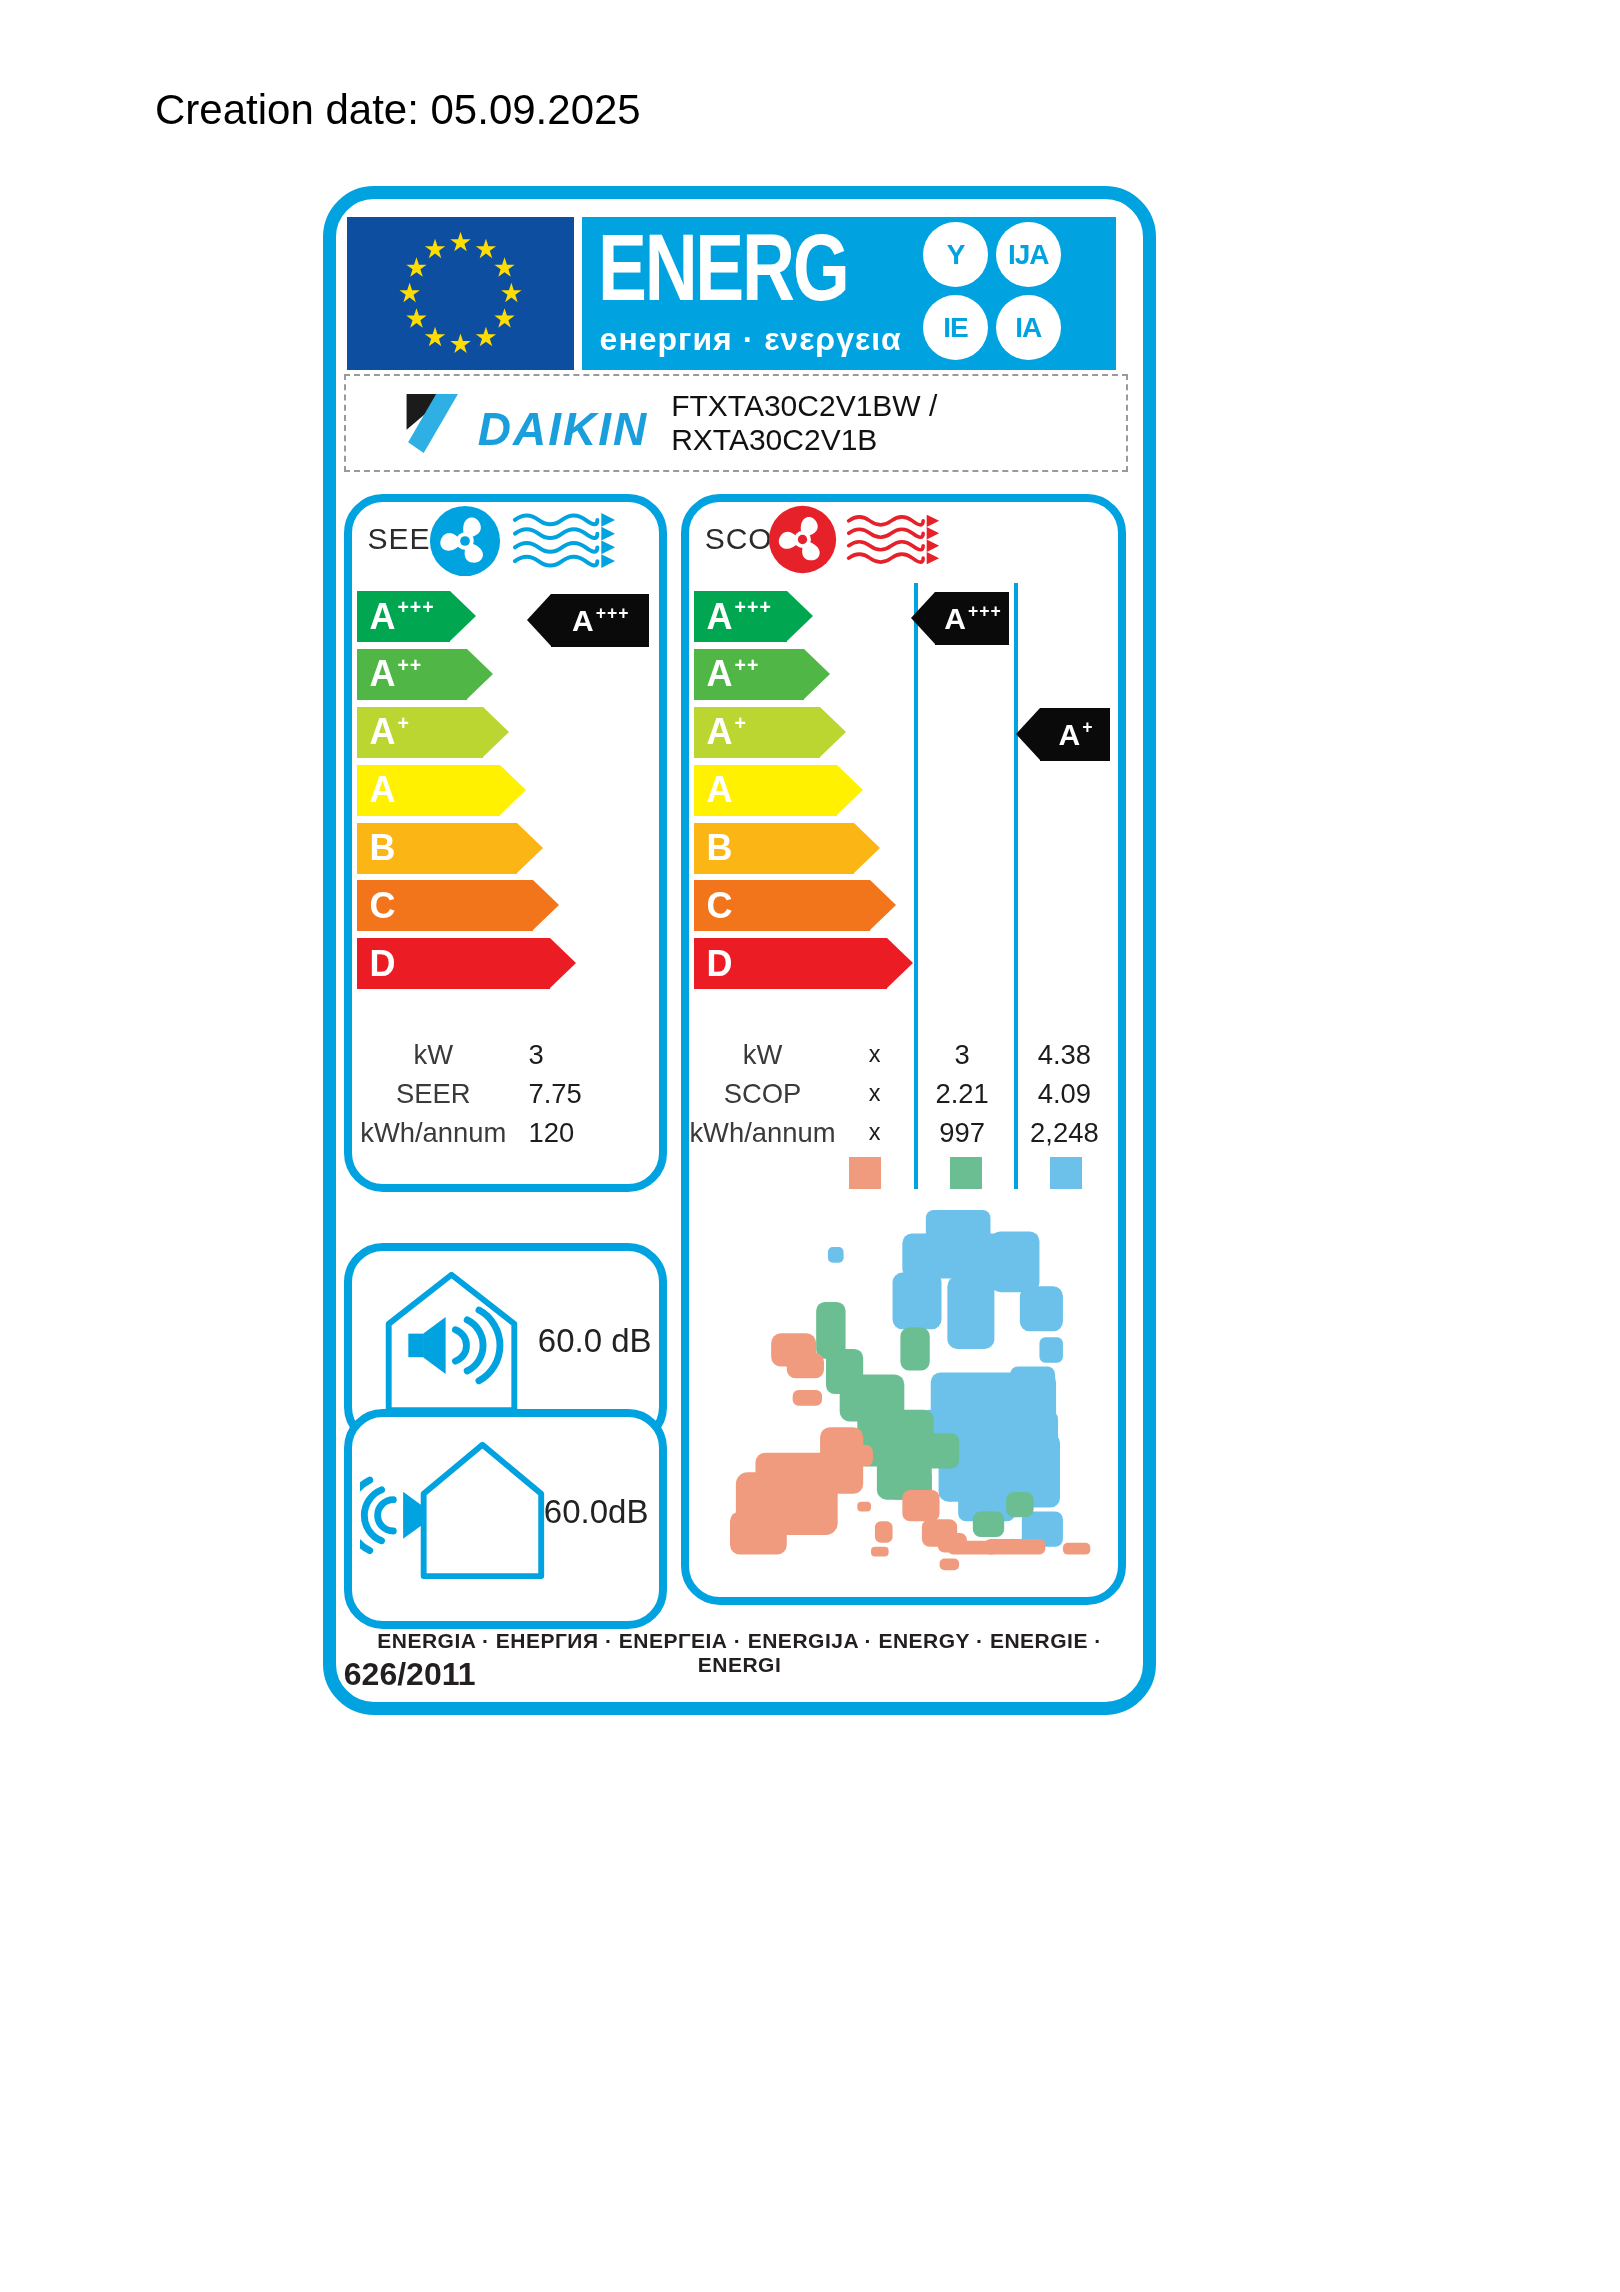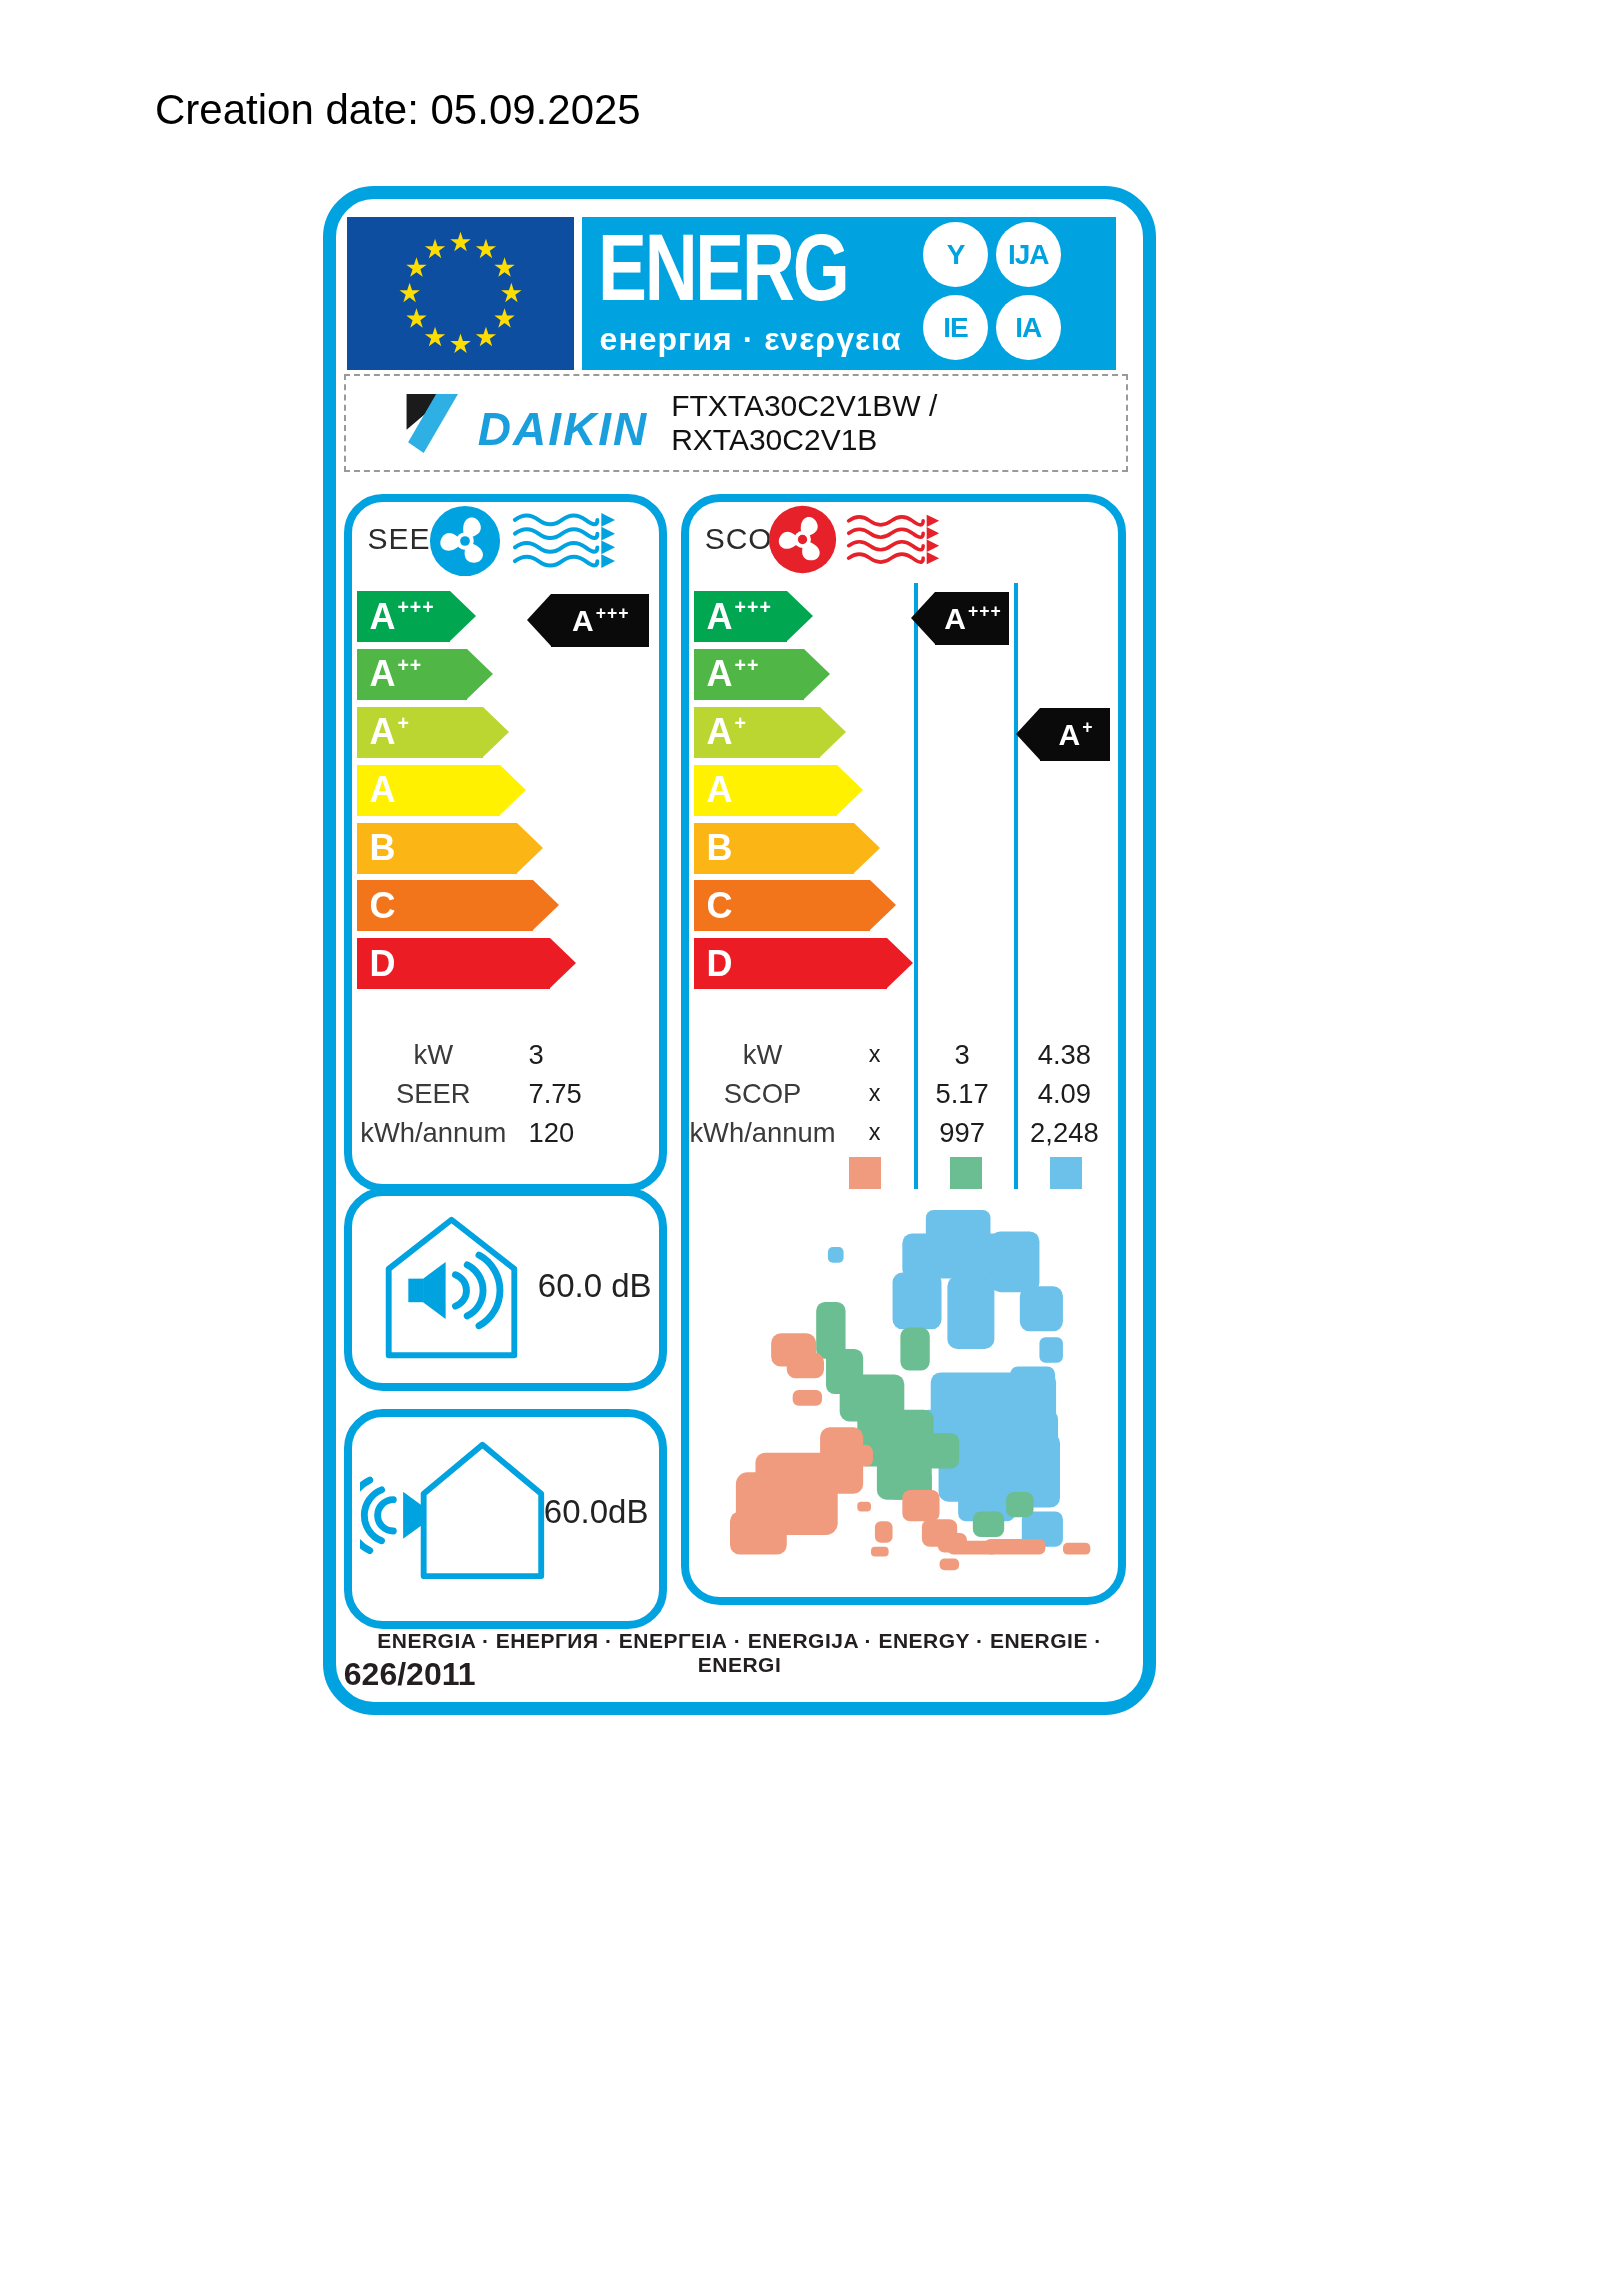--- a/index.html
+++ b/index.html
@@ -79,21 +79,21 @@
   .vline{position:absolute;width:3.9px;background:var(--accent);top:81px;height:606px}
   .vline1{left:225px}.vline2{left:325px}
   .sq{position:absolute;top:655px;width:32px;height:32px}
   .sq-warm{left:160px}.sq-avg{left:261px}.sq-cold{left:361px}
 
   .map{position:absolute;left:41px;top:700px;width:377px;height:382px}
   .mw{fill:var(--warmer)}.ma{fill:var(--average)}.mc{fill:var(--colder)}
 
   
   .noise{position:absolute;left:7.8px;width:323px;border:8.8px solid var(--accent);border-radius:39px;background:#fff}
-  .noise1{top:989px;height:203px}
+  .noise1{top:1044px;height:203px}
   .noise2{top:1210px;height:220px}
   .db{position:absolute;font-size:33px;color:#222;white-space:nowrap}
 
   
   .langs{position:absolute;left:0;top:1430px;width:100%;text-align:center;
          font-size:21px;font-weight:bold;color:#231F20;letter-spacing:0.5px}
   .reg{position:absolute;left:7.8px;top:1457px;font-size:32px;font-weight:bold;color:#231F20}
 
   .abs{position:absolute}
 </style>
@@ -356,21 +356,21 @@
       <div class="vals scop-vals">
         <div class="vrow">
           <span class="vlabel">kW</span>
           <span class="cellx">x</span>
           <span class="cellavg">3</span>
           <span class="cellcold">4.38</span>
         </div>
         <div class="vrow">
           <span class="vlabel">SCOP</span>
           <span class="cellx">x</span>
-          <span class="cellavg">5.17</span>
+          <span class="cellavg">2.21</span>
           <span class="cellcold">4.09</span>
         </div>
         <div class="vrow">
           <span class="vlabel">kWh/annum</span>
           <span class="cellx">x</span>
           <span class="cellavg">997</span>
           <span class="cellcold">2,248</span>
         </div>
       </div>
 

